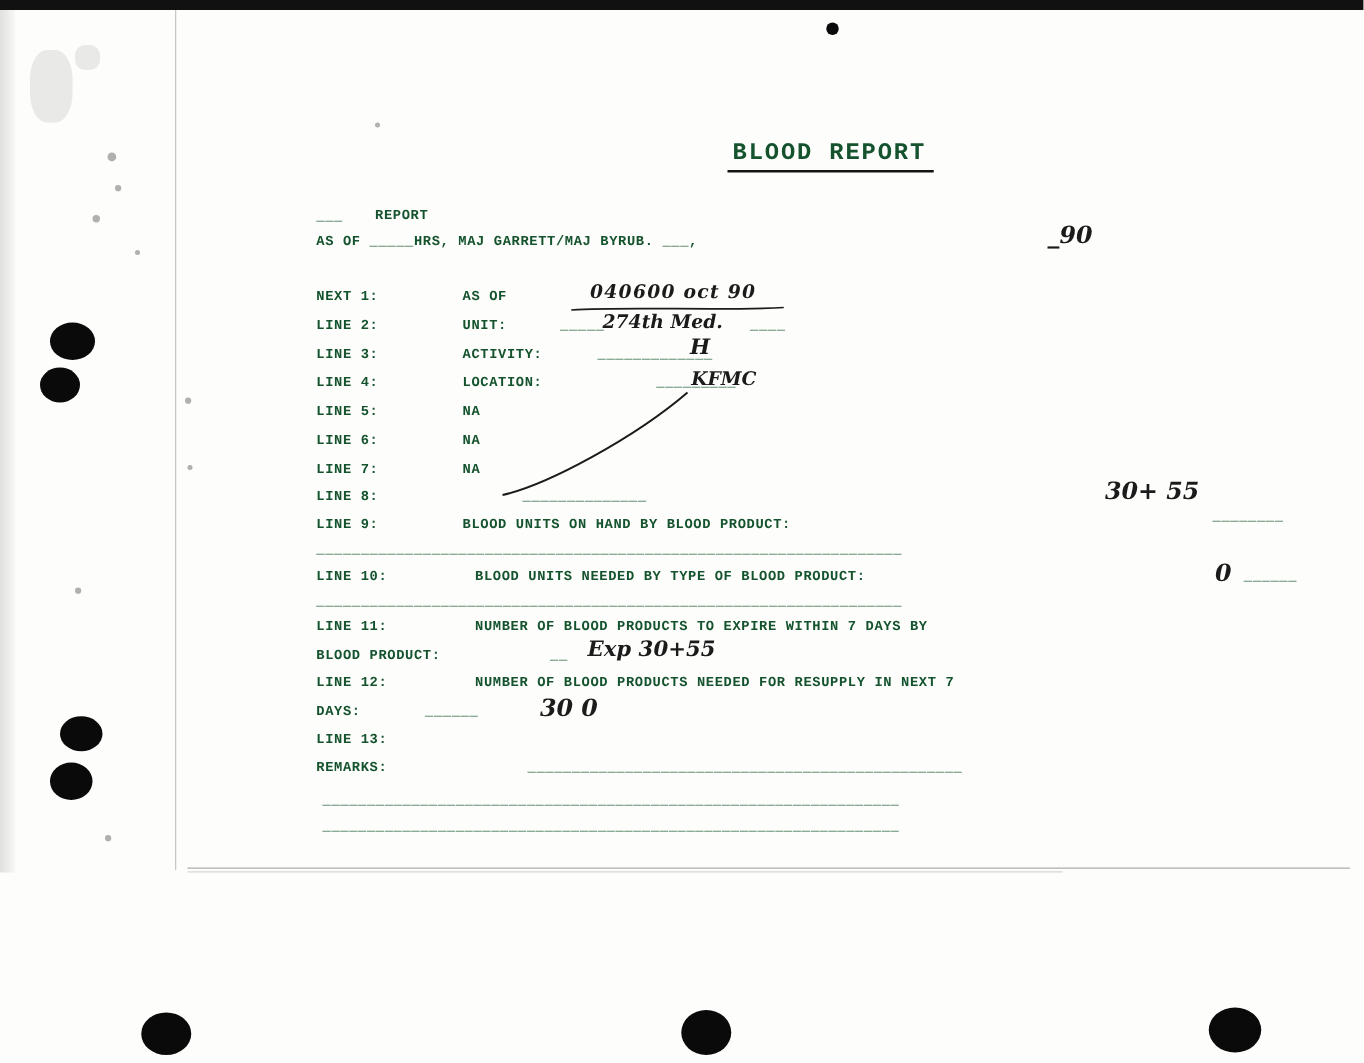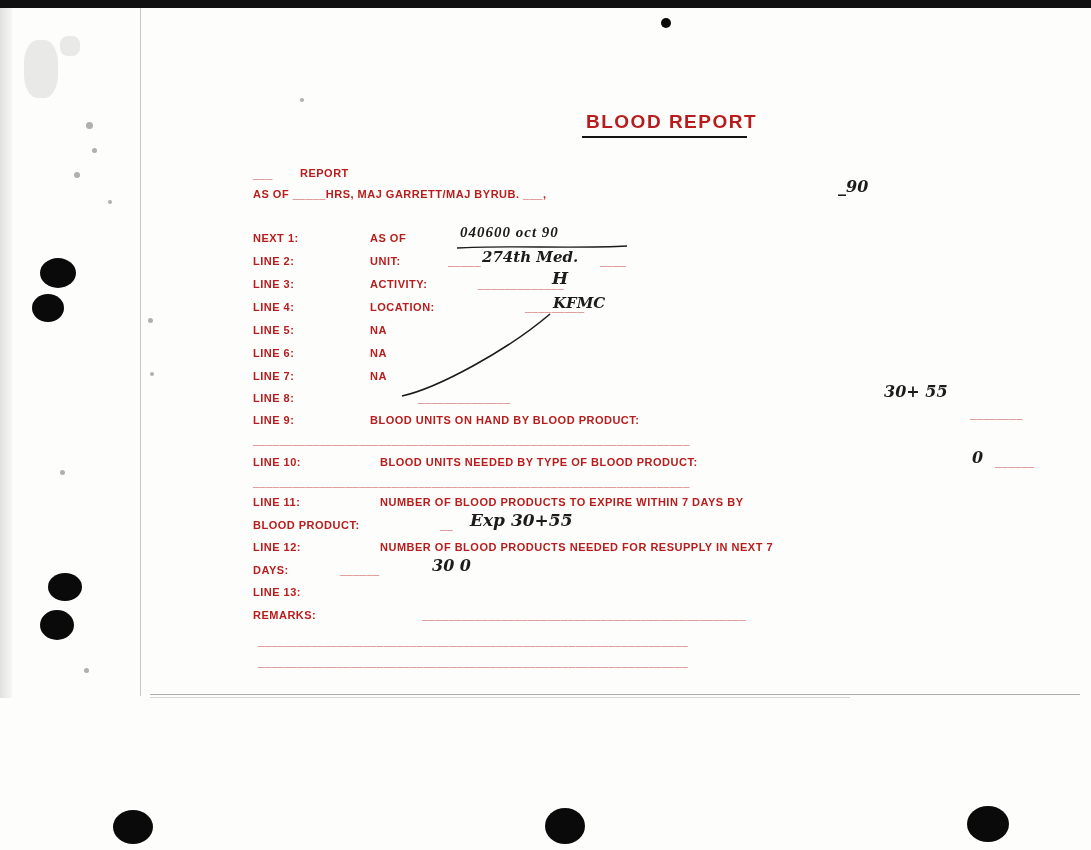--- a/index.html
+++ b/index.html
@@ -66,23 +66,23 @@
   .smudge {
     position: absolute;
     background: #d8d8d8;
     opacity: .55;
     border-radius: 40%;
   }
 
   
   .typed {
     position: absolute;
-    font-family: Liberation Sans, sans-serif;
+    font-family: Liberation Mono, monospace;
     font-weight: bold;
-    color: #b91c1c;
+    color: #14532d;
     white-space: pre;
     letter-spacing: .5px;
   }
   .title {
     font-size: 19px;
     letter-spacing: 1.5px;
   }
   .title-underline {
     position: absolute;
     background: #141414;
@@ -94,21 +94,21 @@
   .hand {
     position: absolute;
     font-family: "DejaVu Serif", serif;
     font-style: italic;
     color: #1b1b1b;
     white-space: pre;
     font-weight: 600;
   }
   .hand-sm { font-size: 15px; }
   .hand-md { font-size: 17px; }
-  .hand-lg { font-size: 16px; }
+  .hand-lg { font-size: 19px; }
 
   .pen-stroke {
     position: absolute;
   }
   .pen-stroke svg { display:block; }
 </style>
 </head>
 <body>
 
 <div id="page">
@@ -143,21 +143,21 @@
   <div class="typed title" style="left:586px; top:111px;">BLOOD REPORT</div>
   <div class="title-underline" style="left:582px; top:136px; width:165px;"></div>
 
   <div class="typed t16" style="left:253px; top:168px;">___</div>
   <div class="typed t16" style="left:300px; top:167px;">REPORT</div>
   <div class="typed t16" style="left:253px; top:188px;">AS OF _____HRS, MAJ GARRETT/MAJ BYRUB. ___,</div>
   <div class="hand hand-lg" style="left:838px; top:177px;">_90</div>
 
   <div class="typed t16" style="left:253px; top:232px;">NEXT 1:</div>
   <div class="typed t16" style="left:370px; top:232px;">AS OF</div>
-  <div class="hand hand-sm" style="left:460px; top:224px; letter-spacing:1px;font-family:Liberation Serif, serif;">040600 oct 90</div>
+  <div class="hand hand-sm" style="left:472px; top:224px; letter-spacing:1px;">040600 oct 90</div>
   <div class="pen-stroke" style="left:455px; top:243px;">
     <svg width="175" height="8">
         <path d="M2,5 C50,2 120,6 172,3" stroke="#1b1b1b" stroke-width="1.4" fill="none"></path>
       </svg>
   </div>
 
   <div class="typed t16" style="left:253px; top:255px;">LINE 2:</div>
   <div class="typed t16" style="left:370px; top:255px;">UNIT:</div>
   <div class="typed t16" style="left:448px; top:255px;">_____</div>
   <div class="hand hand-sm" style="left:482px; top:248px;">274th Med.</div>

